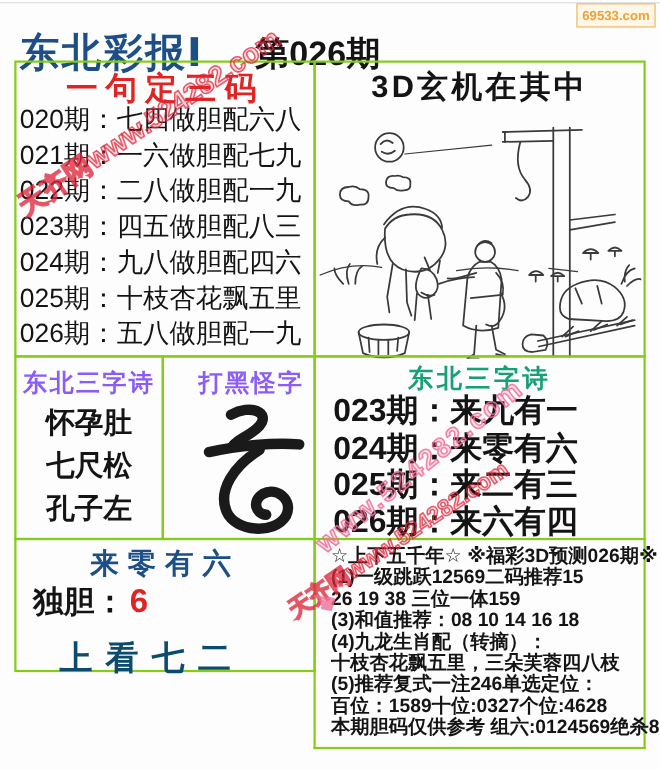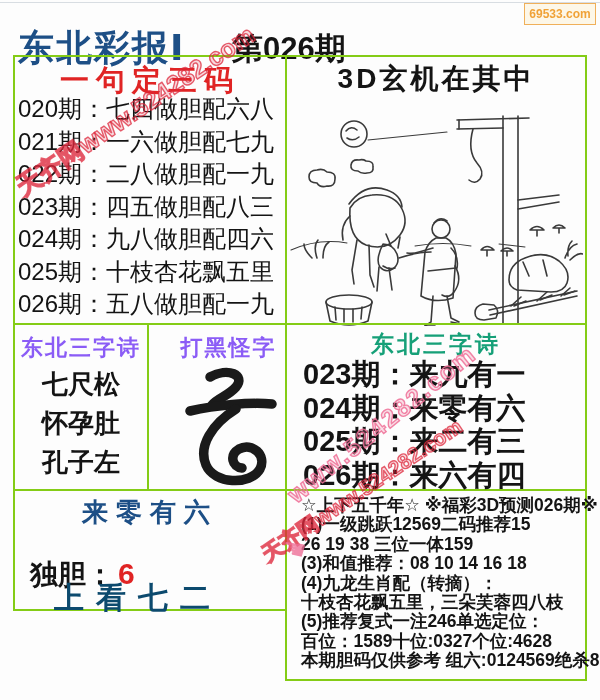--- a/index.html
+++ b/index.html
@@ -30,21 +30,21 @@
   .one-list{left:18px;top:93px;width:266px;}
   .one-list .row{font-size:24px;font-weight:normal;color:#141414;line-height:32.5px;white-space:nowrap;}
   
   .poem-lines{left:13px;top:365px;width:136px;text-align:center;}
   .poem-lines .row{font-size:26px;font-weight:bold;color:#141414;line-height:39px;}
   
   .riddle-list{left:303px;top:358px;width:284px;}
   .riddle-list .row{font-size:29px;font-weight:bold;color:#141414;line-height:33.5px;white-space:nowrap;}
   
   .nav-title{left:13px;top:495px;width:274px;text-align:center;font-size:26px;font-weight:bold;color:#1d4f86;letter-spacing:8px;}
-  .nav-dan{left:30px;top:556px;font-size:28px;font-weight:bold;color:#141414;}
+  .nav-dan{left:30px;top:528px;font-size:28px;font-weight:bold;color:#141414;}
   .nav-dan .v{color:#e02424;font-size:30px;padding-left:4px;}
   .nav-up{left:13px;top:578px;width:250px;text-align:center;font-size:30px;font-weight:bold;color:#0c4a6e;letter-spacing:12px;}
   
   .pred-list{left:301px;top:496px;width:284px;}
   .pred-list .row{font-size:17.5px;font-weight:bold;color:#141414;line-height:19.4px;white-space:nowrap;}
   
   .wm{font-weight:bold;pointer-events:none;white-space:nowrap;}
   .wm-red{color:rgba(222,40,60,0.16);-webkit-text-stroke:1.4px rgba(222,40,60,0.75);}
   .wm-pink{color:rgba(238,127,160,0.25);-webkit-text-stroke:1.4px rgba(238,110,150,0.85);}
   .wm1{left:28px;top:170px;font-size:25px;transform:rotate(-34deg);transform-origin:left bottom;width:300px;}
@@ -134,22 +134,22 @@
     <path d="M141,173 l28,-3"></path>
     <path d="M146,198 l-2,26 l-6,4 M160,198 l4,22 l8,4"></path>
     <path d="M138,228 l10,0 M164,224 l10,2"></path>
   </svg>
 </div>
 
 <div class="abs box b-poem">
   <div class="hdr-blue">东北三字诗</div>
 </div>
 <div class="abs poem-lines">
+  <div class="row">怀孕肚</div>
   <div class="row">七尺松</div>
-  <div class="row">怀孕肚</div>
   <div class="row">孔子左</div>
 </div>
 
 <div class="abs box b-char">
   <div class="hdr-blue">打黑怪字</div>
   <svg width="110" height="122" viewBox="0 0 110 122" style="margin:4px auto 0 auto" fill="none" stroke="#1a1a1a" stroke-width="9.5" stroke-linecap="round" stroke-linejoin="round">
     <path d="M36,10 C54,0 72,8 62,20 C54,29 44,31 38,38"></path>
     <path d="M16,44 C42,38 76,35 98,37"></path>
     <path d="M62,42 C38,57 24,79 32,98 C40,117 76,119 86,102 C93,88 78,75 65,82 C55,88 58,100 68,101"></path>
   </svg>

